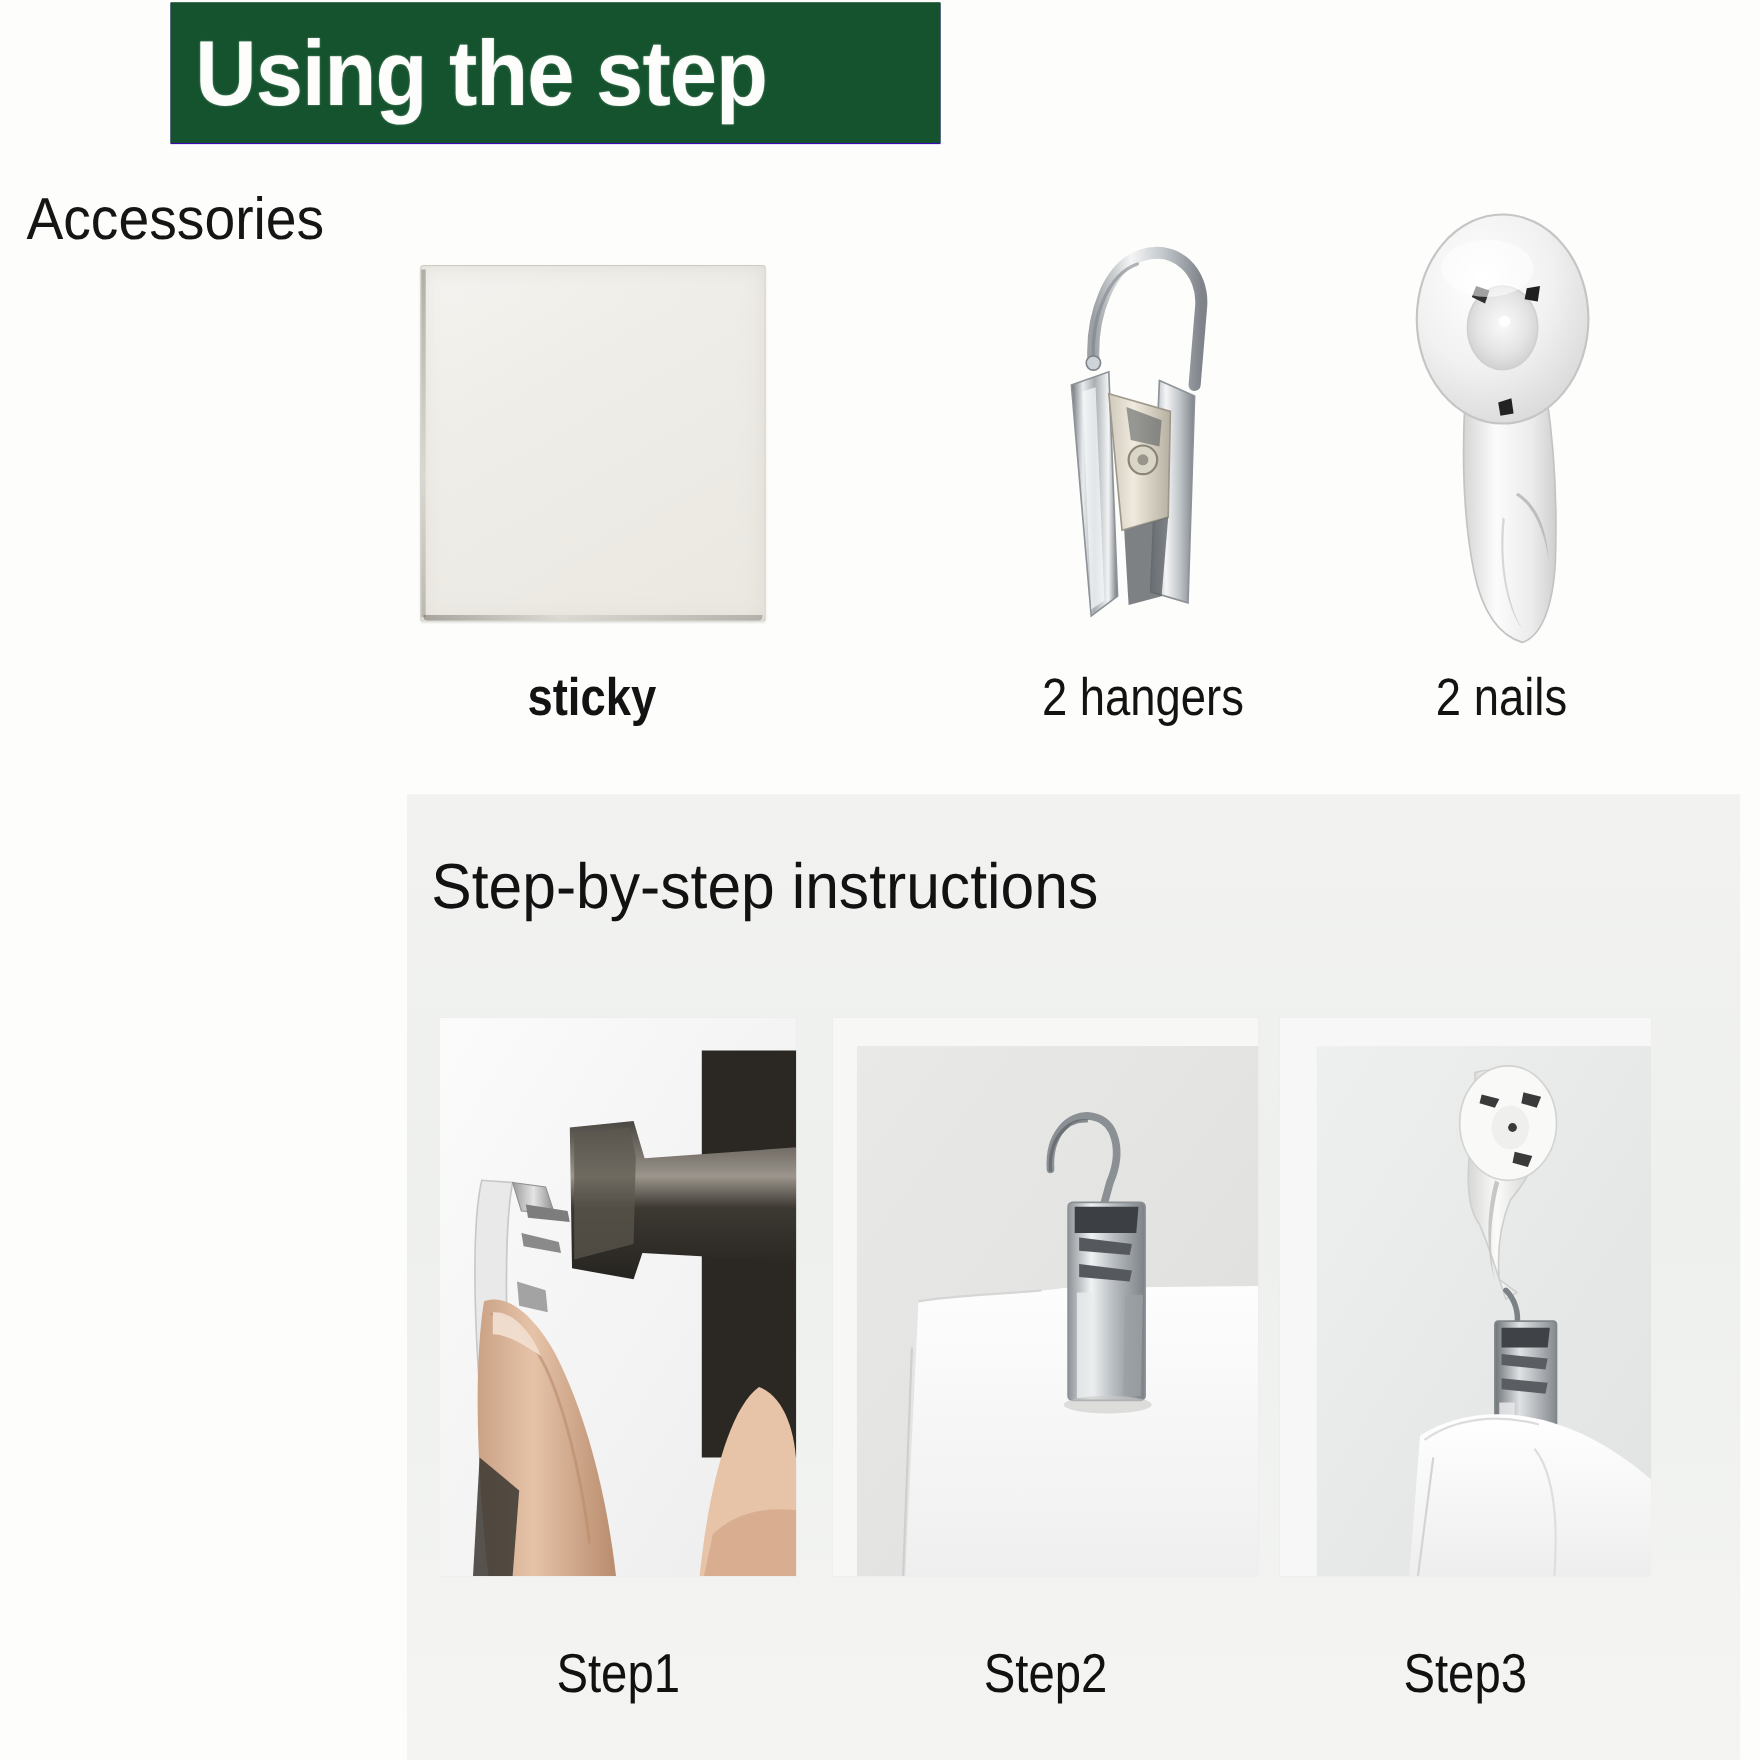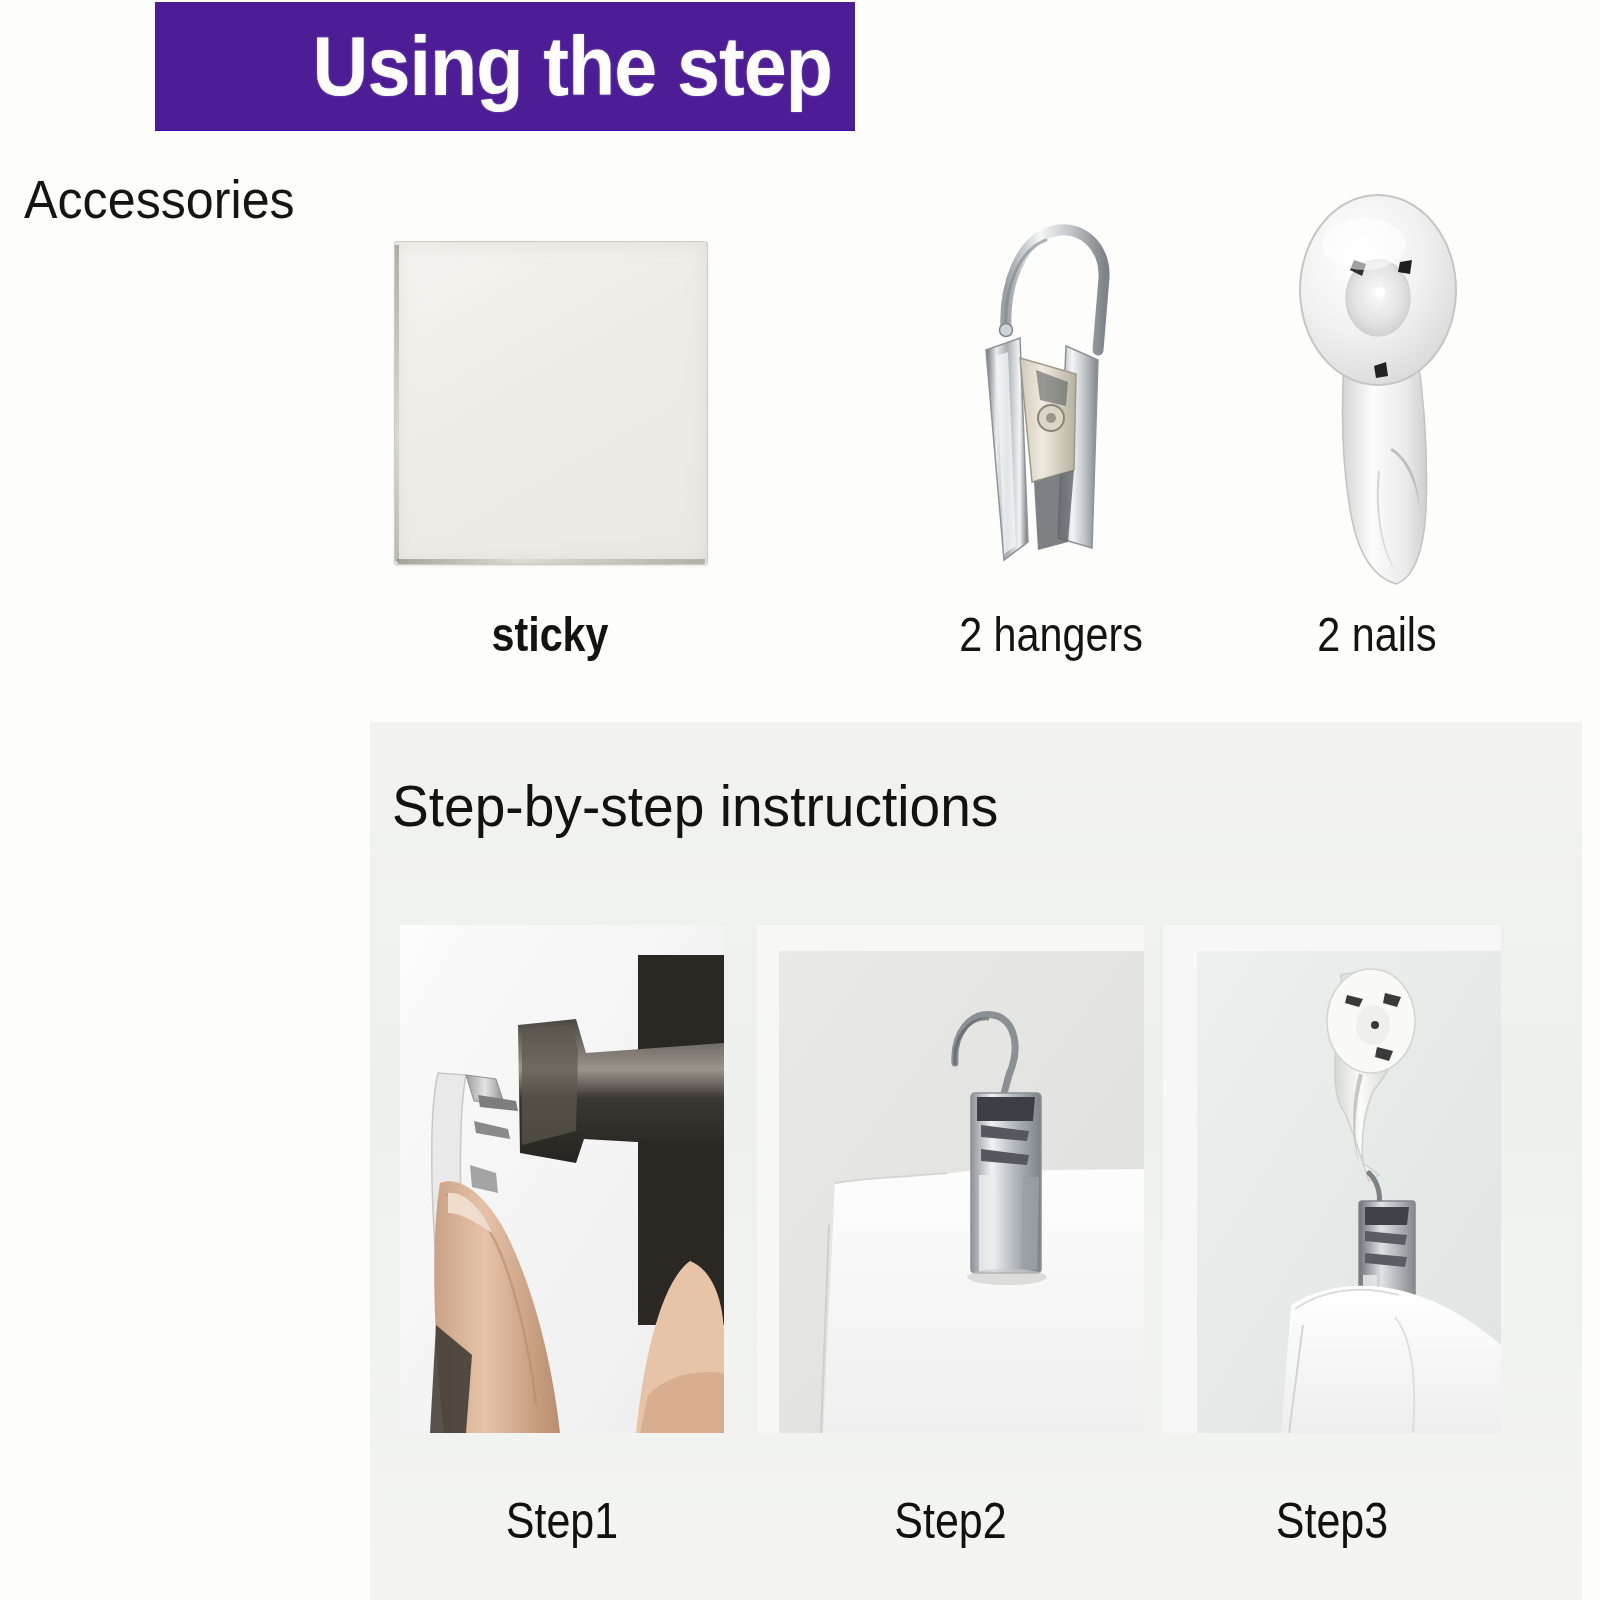--- a/index.html
+++ b/index.html
@@ -8,22 +8,22 @@
     background:#ffffff;
     font-family:"Liberation Sans","DejaVu Sans",sans-serif;
     overflow:hidden;
     position:relative;
   }
   .page{position:absolute;inset:0;background:#fdfdfb;}
 
   
   .banner{
     position:absolute;left:155px;top:2px;width:700px;height:128px;
-    background:#4c1d95;
-    display:flex;align-items:center;justify-content:flex-end;
+    background:#14532d;
+    display:flex;align-items:center;justify-content:flex-start;
     box-shadow:0 1px 0 #3a0bb5;
   }
   .banner-text{
     color:#fdfdfb;
     font-size:84px;
     font-weight:bold;
     letter-spacing:-1px;
     transform:scaleX(.92);
     line-height:1;
     text-shadow:0 0 2px rgba(255,255,255,.4);
@@ -32,21 +32,21 @@
 
   
   .accessories-label{
     position:absolute;left:24px;top:168px;
     font-size:54px;color:#151515;font-weight:400;
     transform:scaleX(.93);transform-origin:left center;
     white-space:nowrap;
   }
 
   
-  .acc-row{position:absolute;left:16px;top:215px;width:1316px;height:470px;}
+  .acc-row{position:absolute;left:4px;top:215px;width:1316px;height:470px;}
 
   .acc-item{position:absolute;}
 
   
   .sticky-pad{
     left:378px;top:26px;width:312px;height:322px;
     background:linear-gradient(150deg,#f4f3ef 0%,#eeece6 45%,#eae8e1 100%);
     border:1px solid #cfccc4;
     border-radius:3px;
     box-shadow:inset 0 0 18px rgba(210,206,196,.55),

